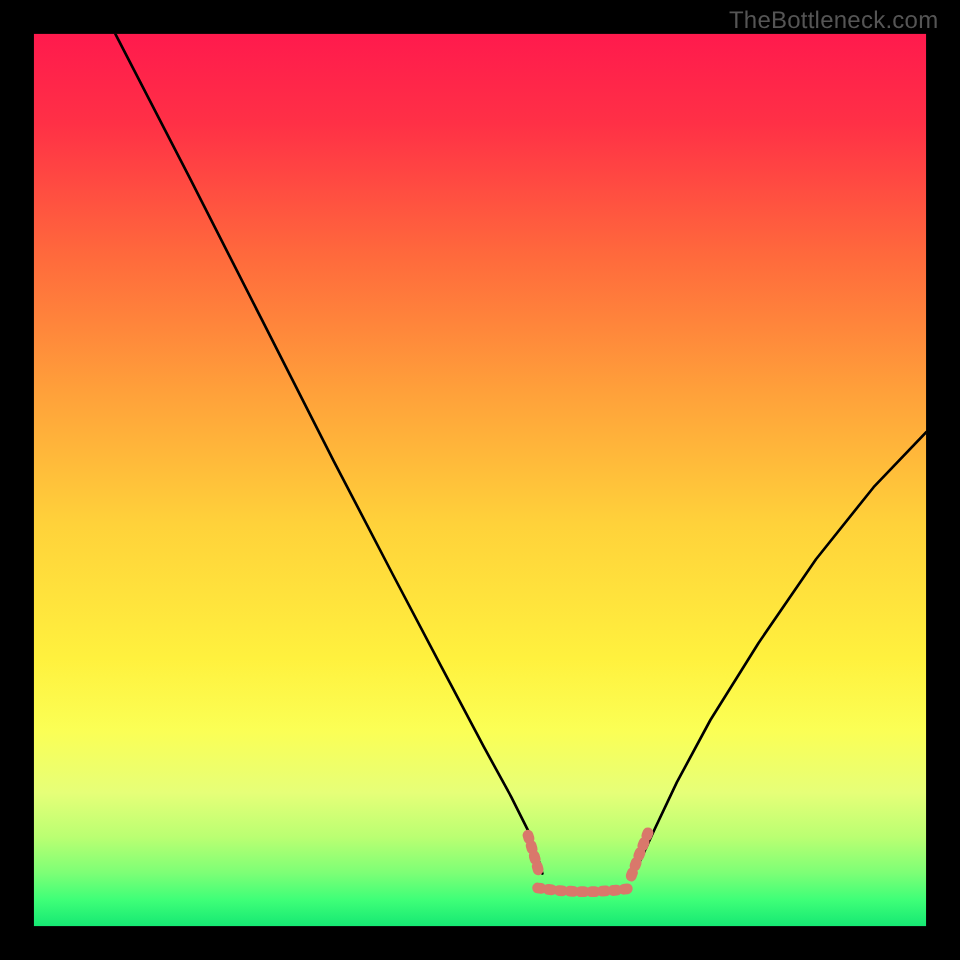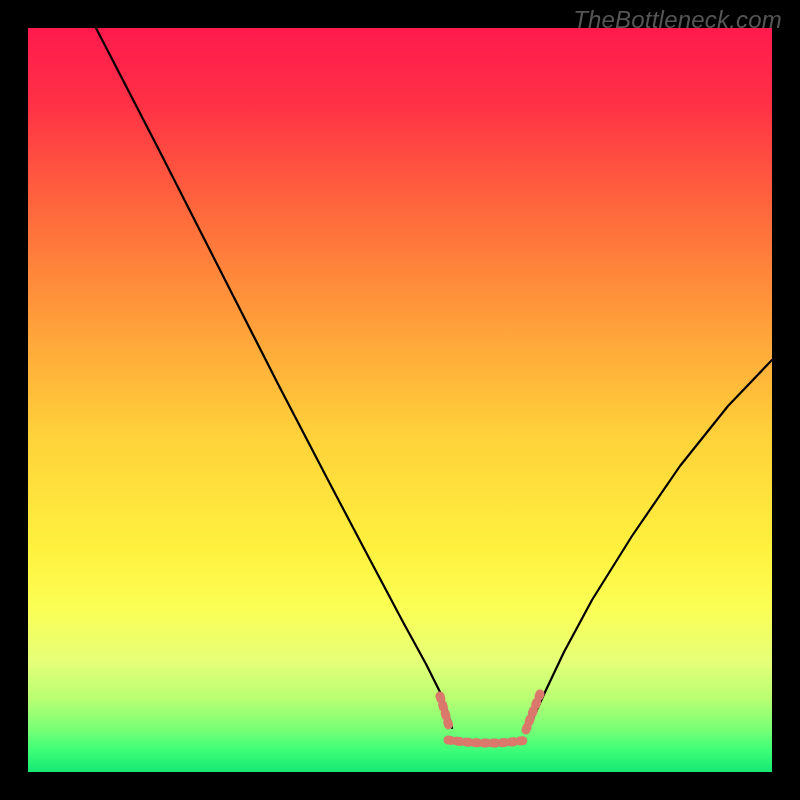--- a/index.html
+++ b/index.html
@@ -29,25 +29,24 @@
   }
   .gradient {
     position: absolute;
     left: 0; top: 0; right: 0; bottom: 0;
   }
   .watermark {
     position: absolute;
     top: 6px;
     right: 18px;
     color: #555;
-    font-size: 24px;
+    font-size: 20px;
     letter-spacing: 0.2px;
     font-weight: 500;
     user-select: none;
-    font-style: italic;
   }
   svg.curve {
     position: absolute;
     left: 0; top: 0;
     width: 744px;
     height: 744px;
     overflow: visible;
   }
 </style>
 </head>

